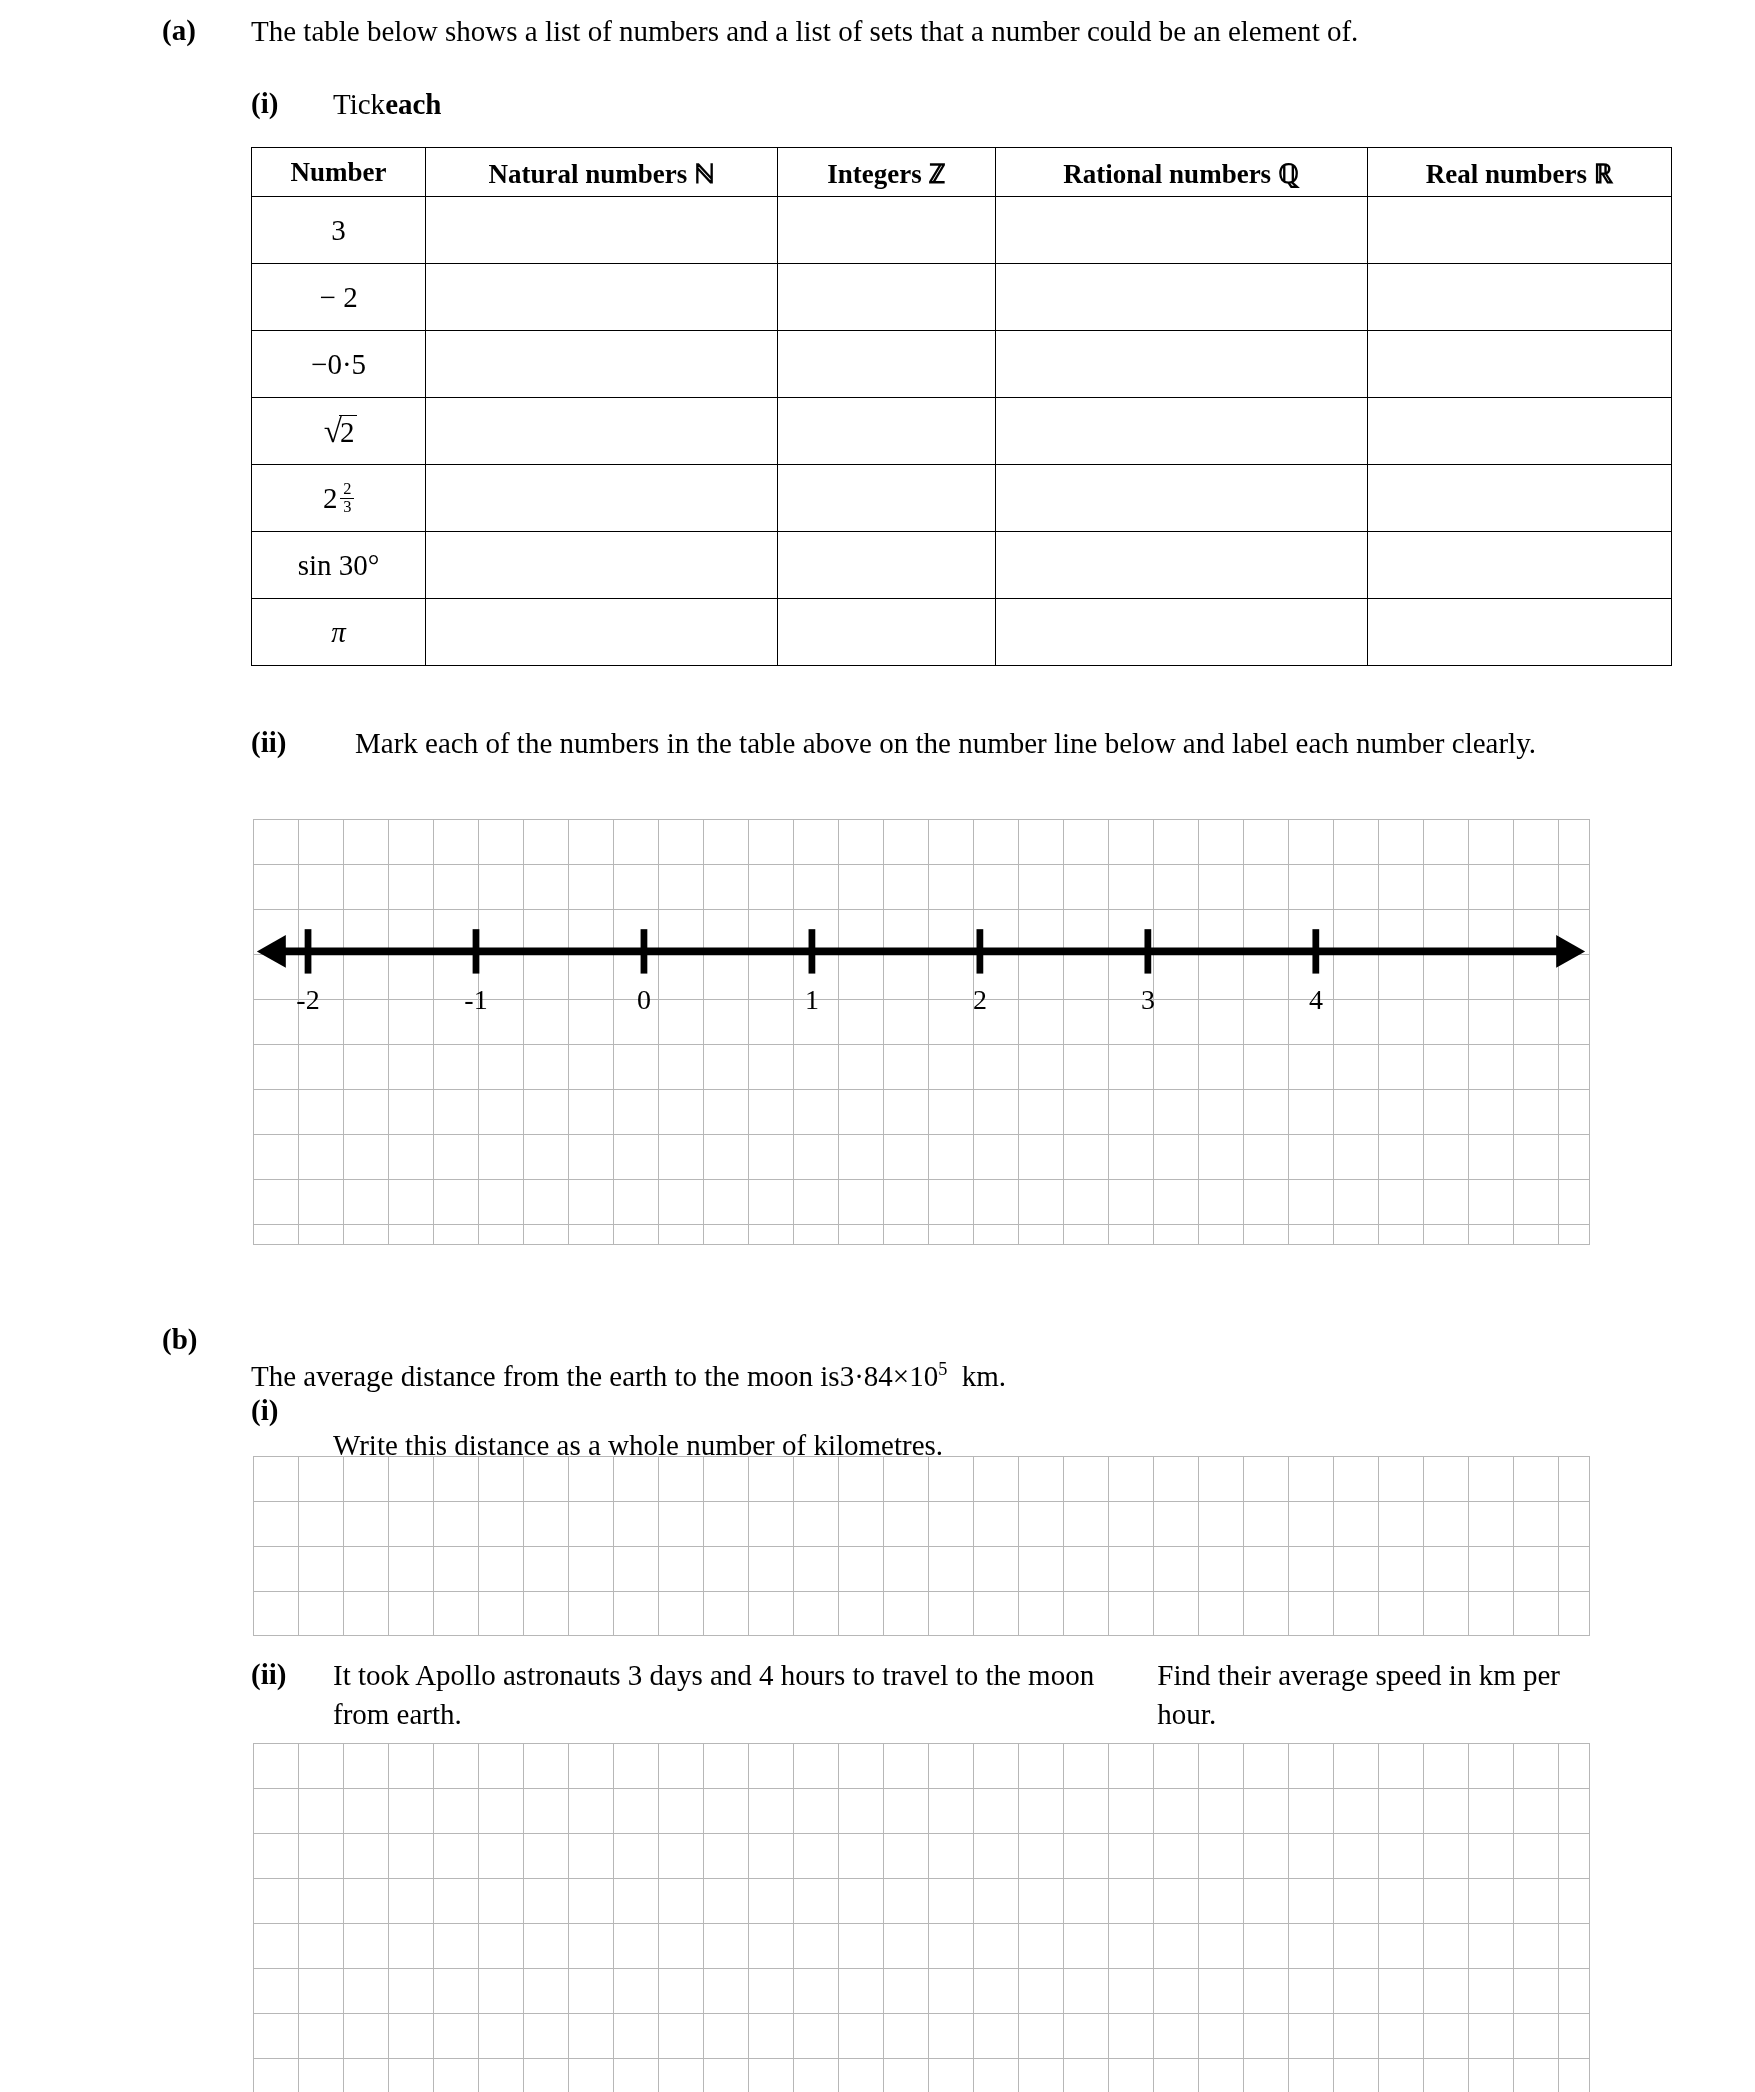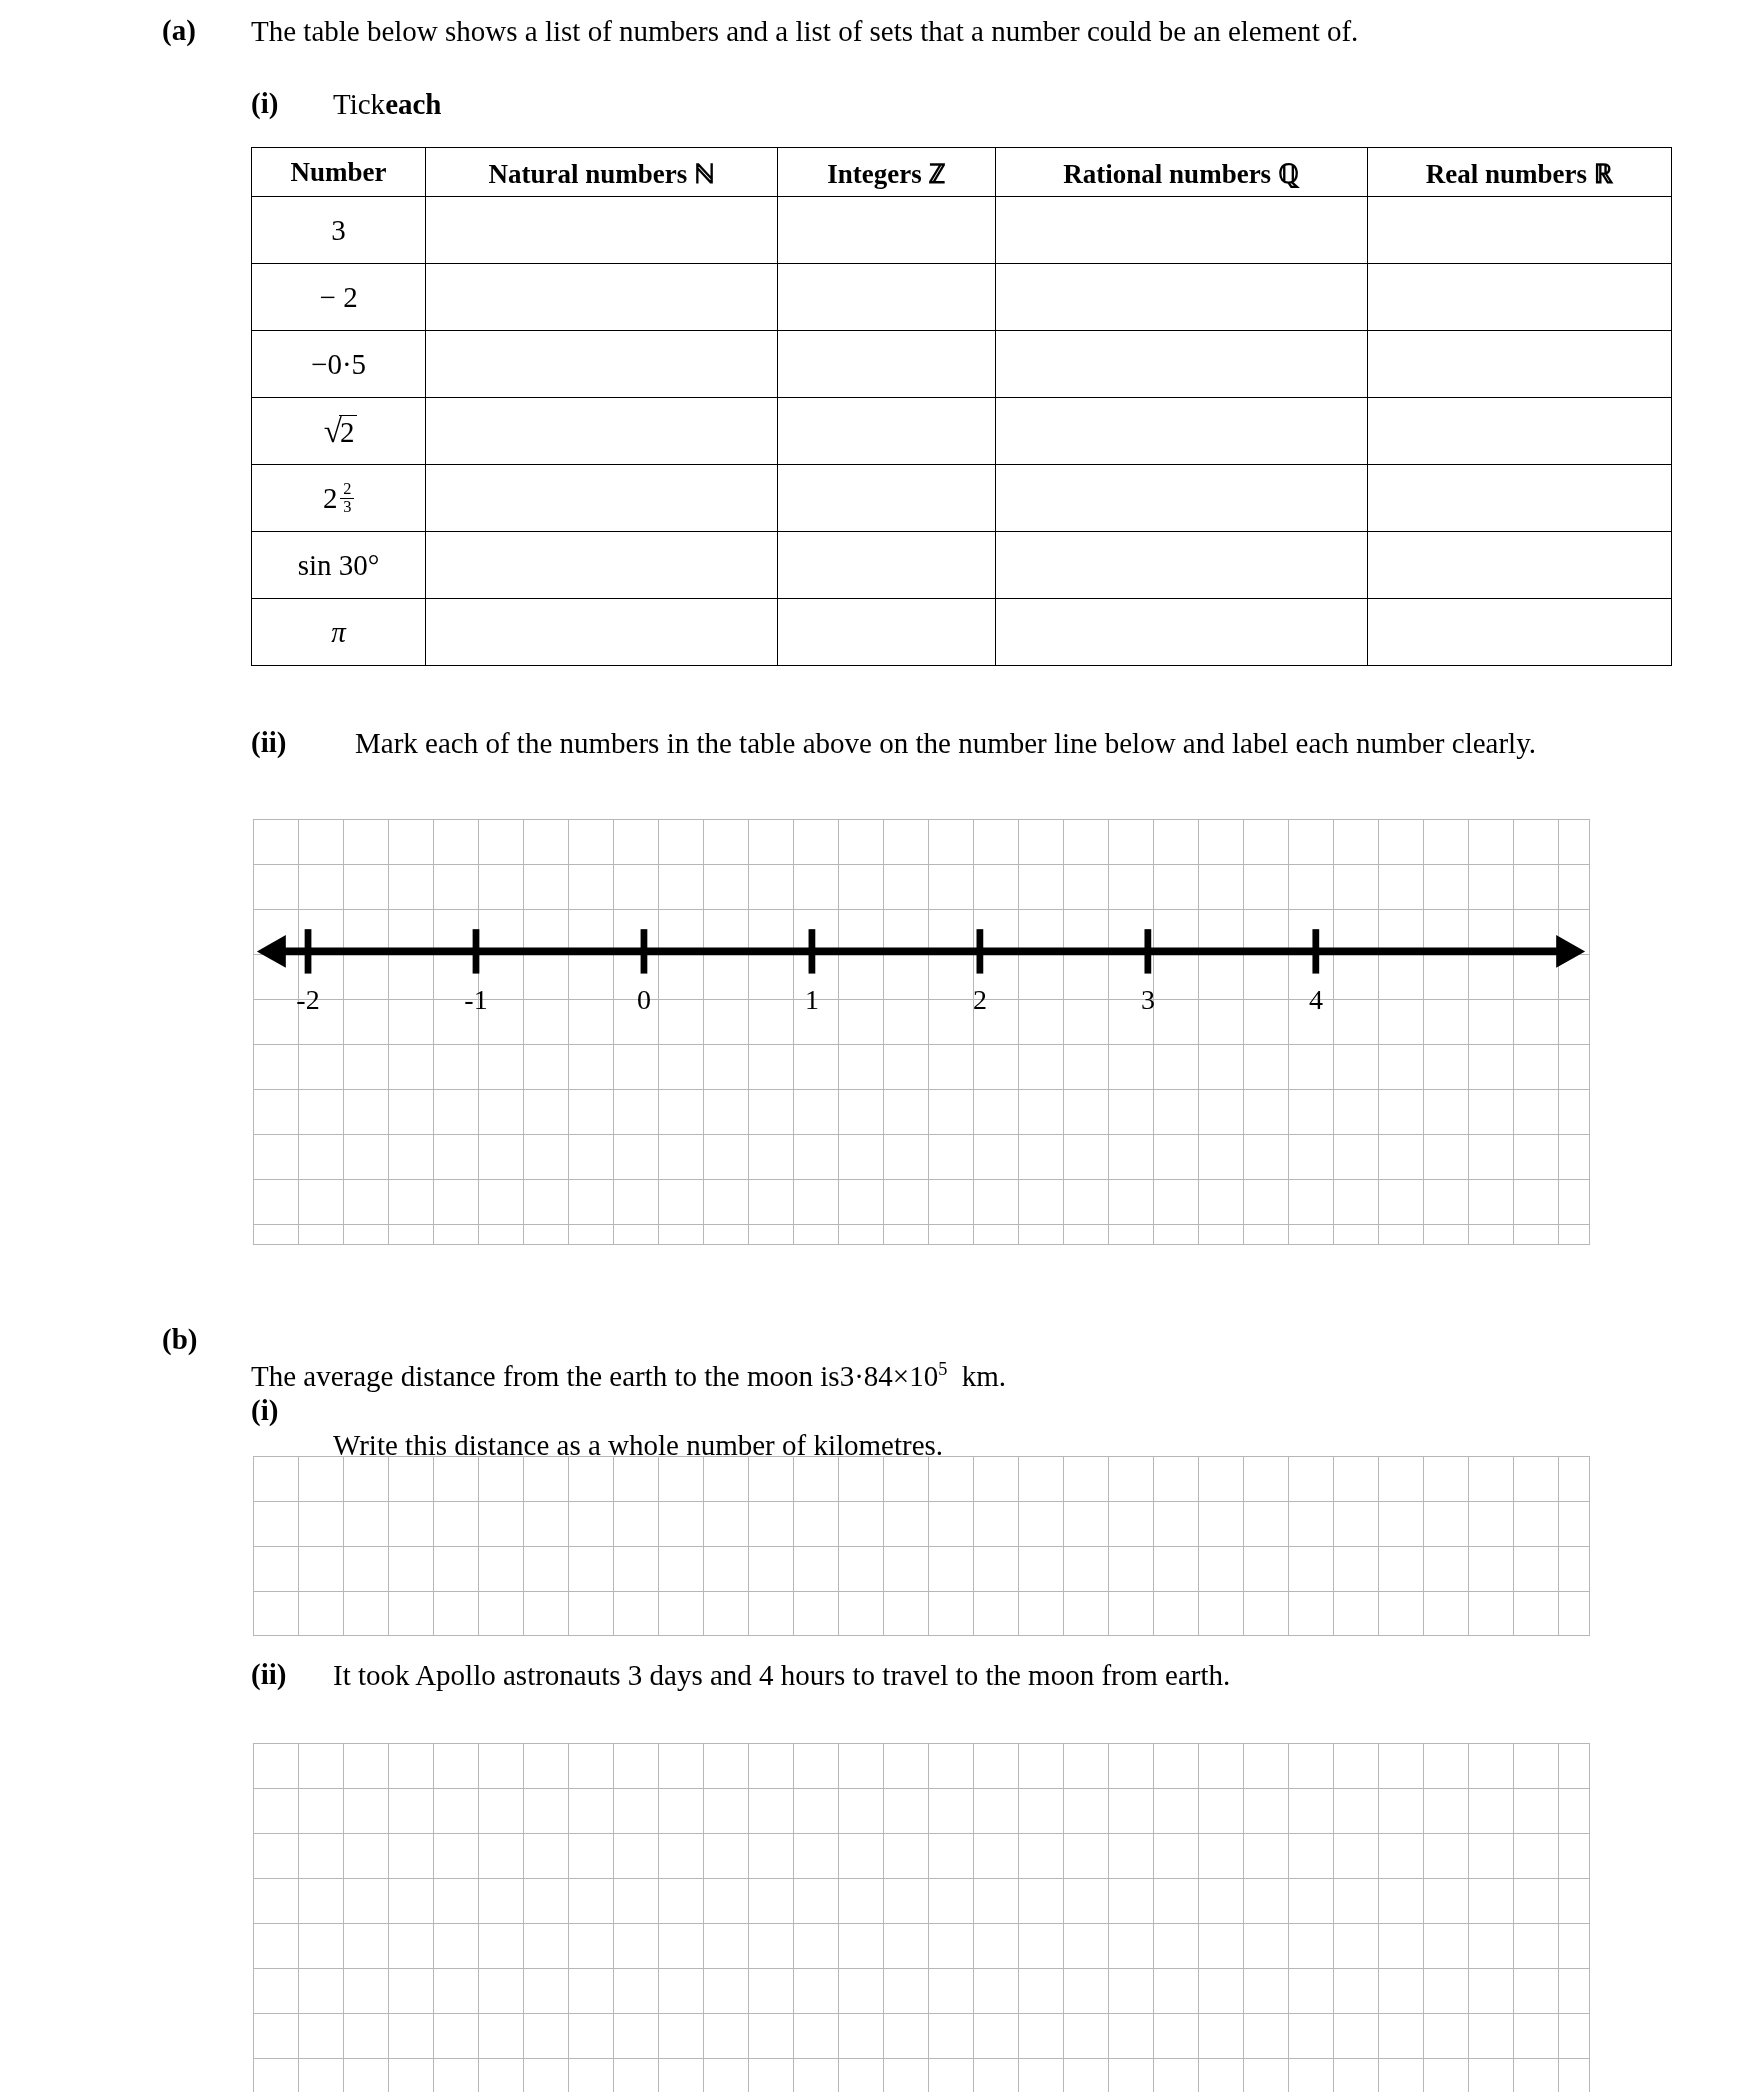--- a/index.html
+++ b/index.html
@@ -251,16 +251,17 @@
 
 <div class="qline marker" id="b-i-marker">(i)</div>
 <div class="qline body-text" id="b-i-text">Write this distance as a whole number of kilometres.</div>
 
 <div class="grid" id="grid-b-i"></div>
 
 <div class="qline marker" id="b-ii-marker">(ii)</div>
 <div class="qline body-text" id="b-ii-text">
   <span>It took Apollo astronauts 3 days and 4 hours to travel to the moon from earth.</span>
     <br>
+  <span>Find their average speed in km per hour.</span>
 </div>
 
 <div class="grid" id="grid-b-ii"></div>
 
 
 </body></html>

